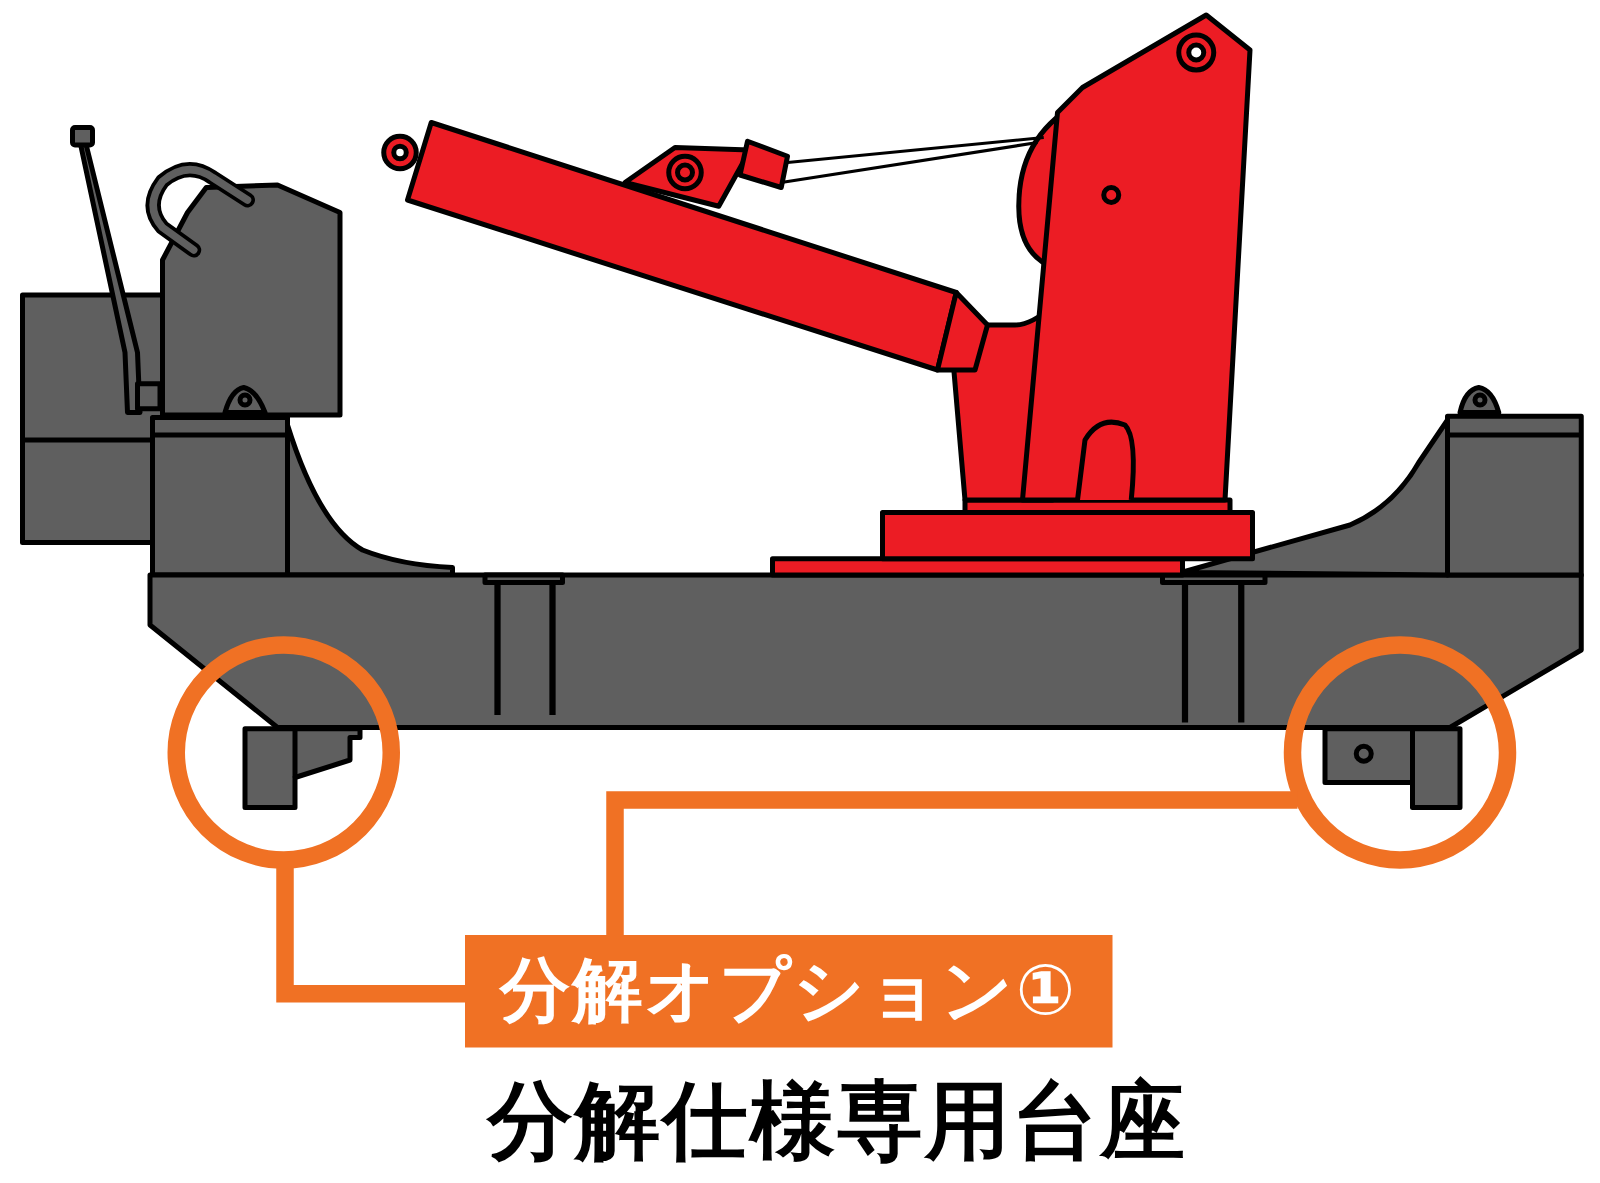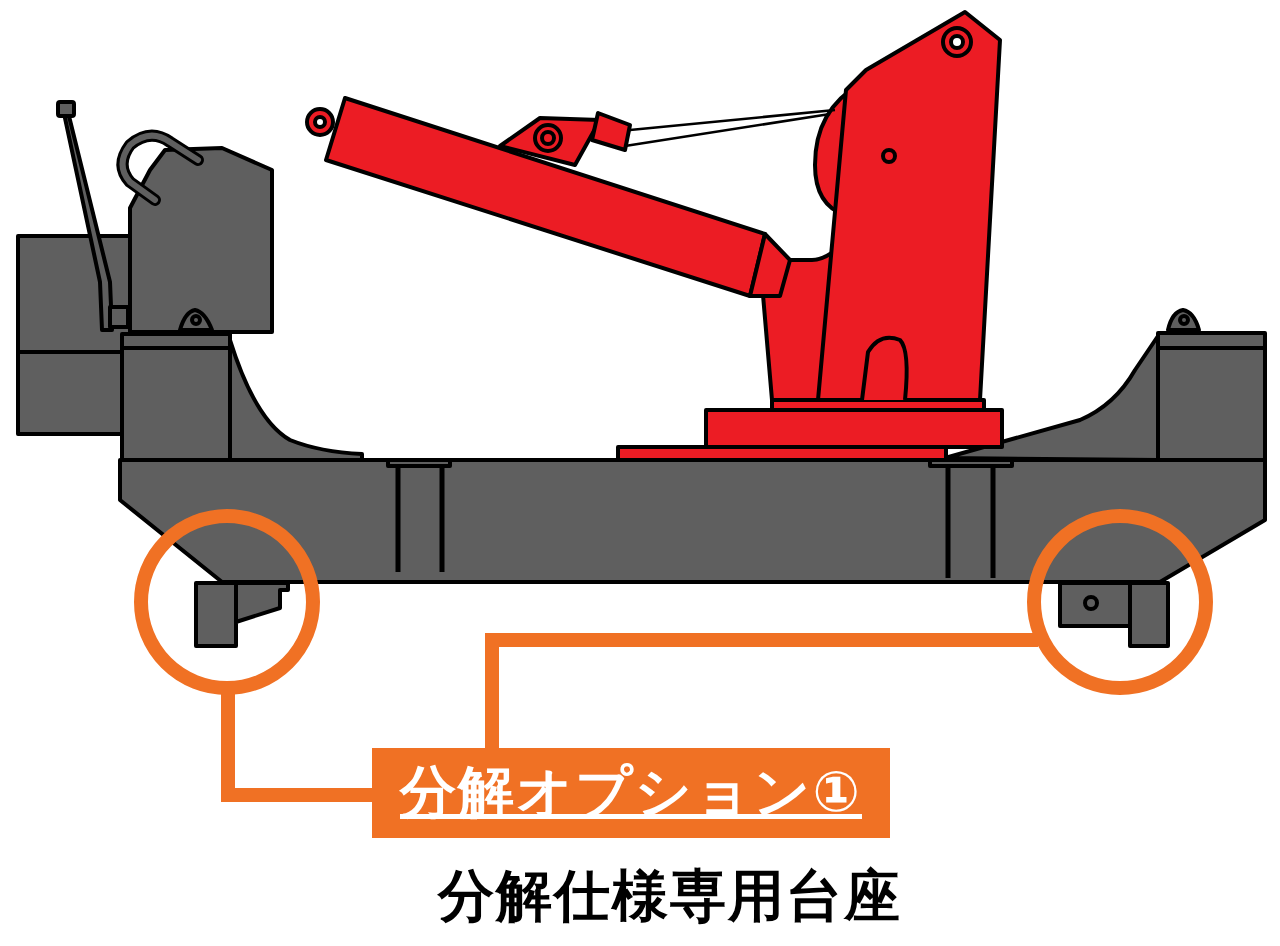--- a/index.html
+++ b/index.html
@@ -2,26 +2,26 @@
 <html><head>
 <meta charset="utf-8">
 <style>
   html, body { margin: 0; padding: 0; background: #ffffff; }
   body { width: 1280px; height: 946px; position: relative; overflow: hidden;
          font-family: "DejaVu Sans", "Liberation Sans", sans-serif; }
   #art { position: absolute; left: 0; top: 0; width: 1280px; height: 946px; }
   .label-box {
     position: absolute; left: 372px; top: 748px; width: 518px; height: 90px;
     background: #f07124; color: #ffffff; display: flex; align-items: center; justify-content: center;
-    font-weight: bold; font-size: 56px; letter-spacing: 2px; box-sizing: border-box; text-decoration: underline;
+    font-weight: bold; font-size: 56px; letter-spacing: 2px; box-sizing: border-box;
   }
   .caption {
     position: absolute; left: 370px; top: 852px; width: 600px; height: 90px;
     display: flex; align-items: center; justify-content: center;
-    color: #000000; font-weight: bold; font-size: 56px; letter-spacing: 2px;
+    color: #000000; font-weight: bold; font-size: 68px; letter-spacing: 2px;
   }
 </style>
 </head>
 <body>
 
 <svg id="art" viewBox="0 0 1280 946" xmlns="http://www.w3.org/2000/svg">
 
   <g stroke="#000" stroke-width="4" stroke-linejoin="round" fill="#5f5f5f">
 
     <rect x="18" y="236" width="112" height="198"></rect>

